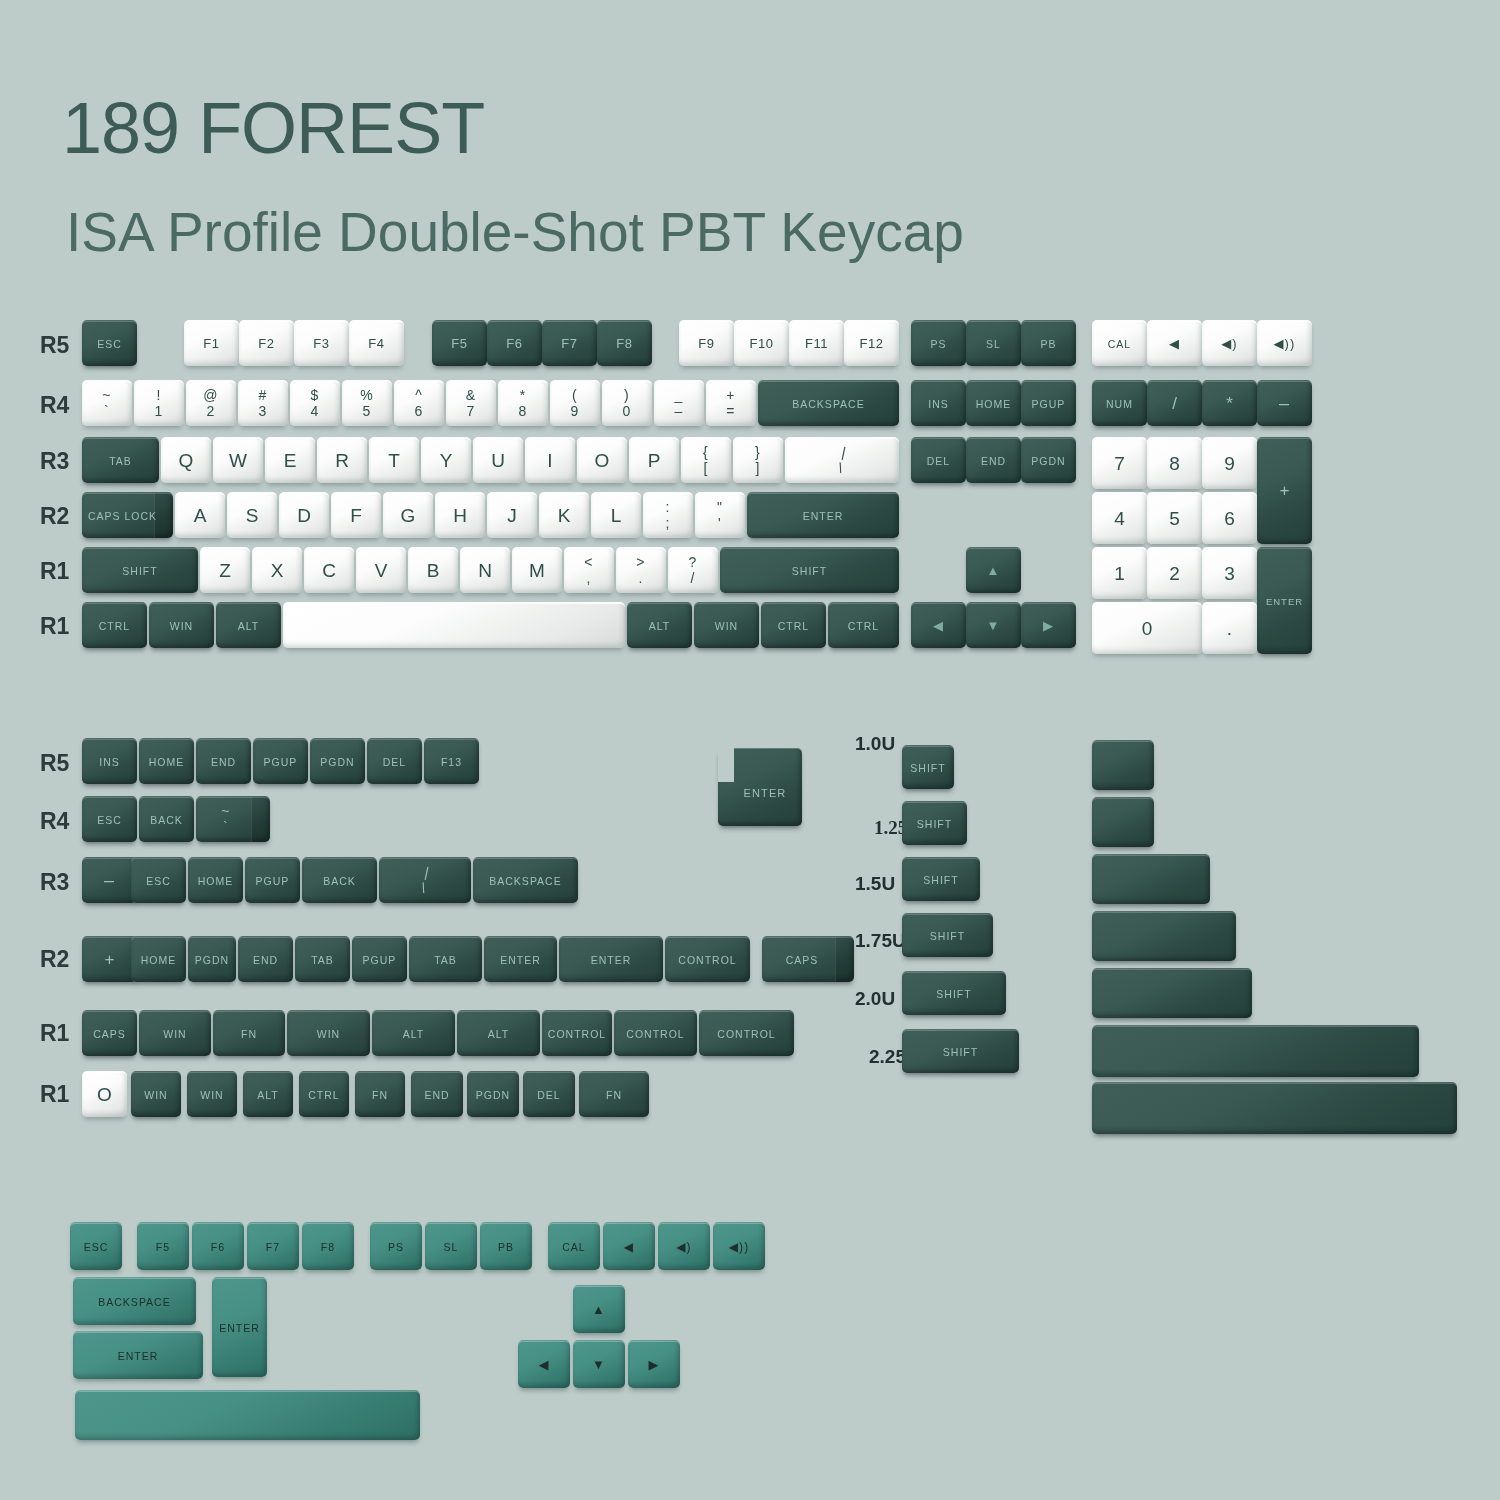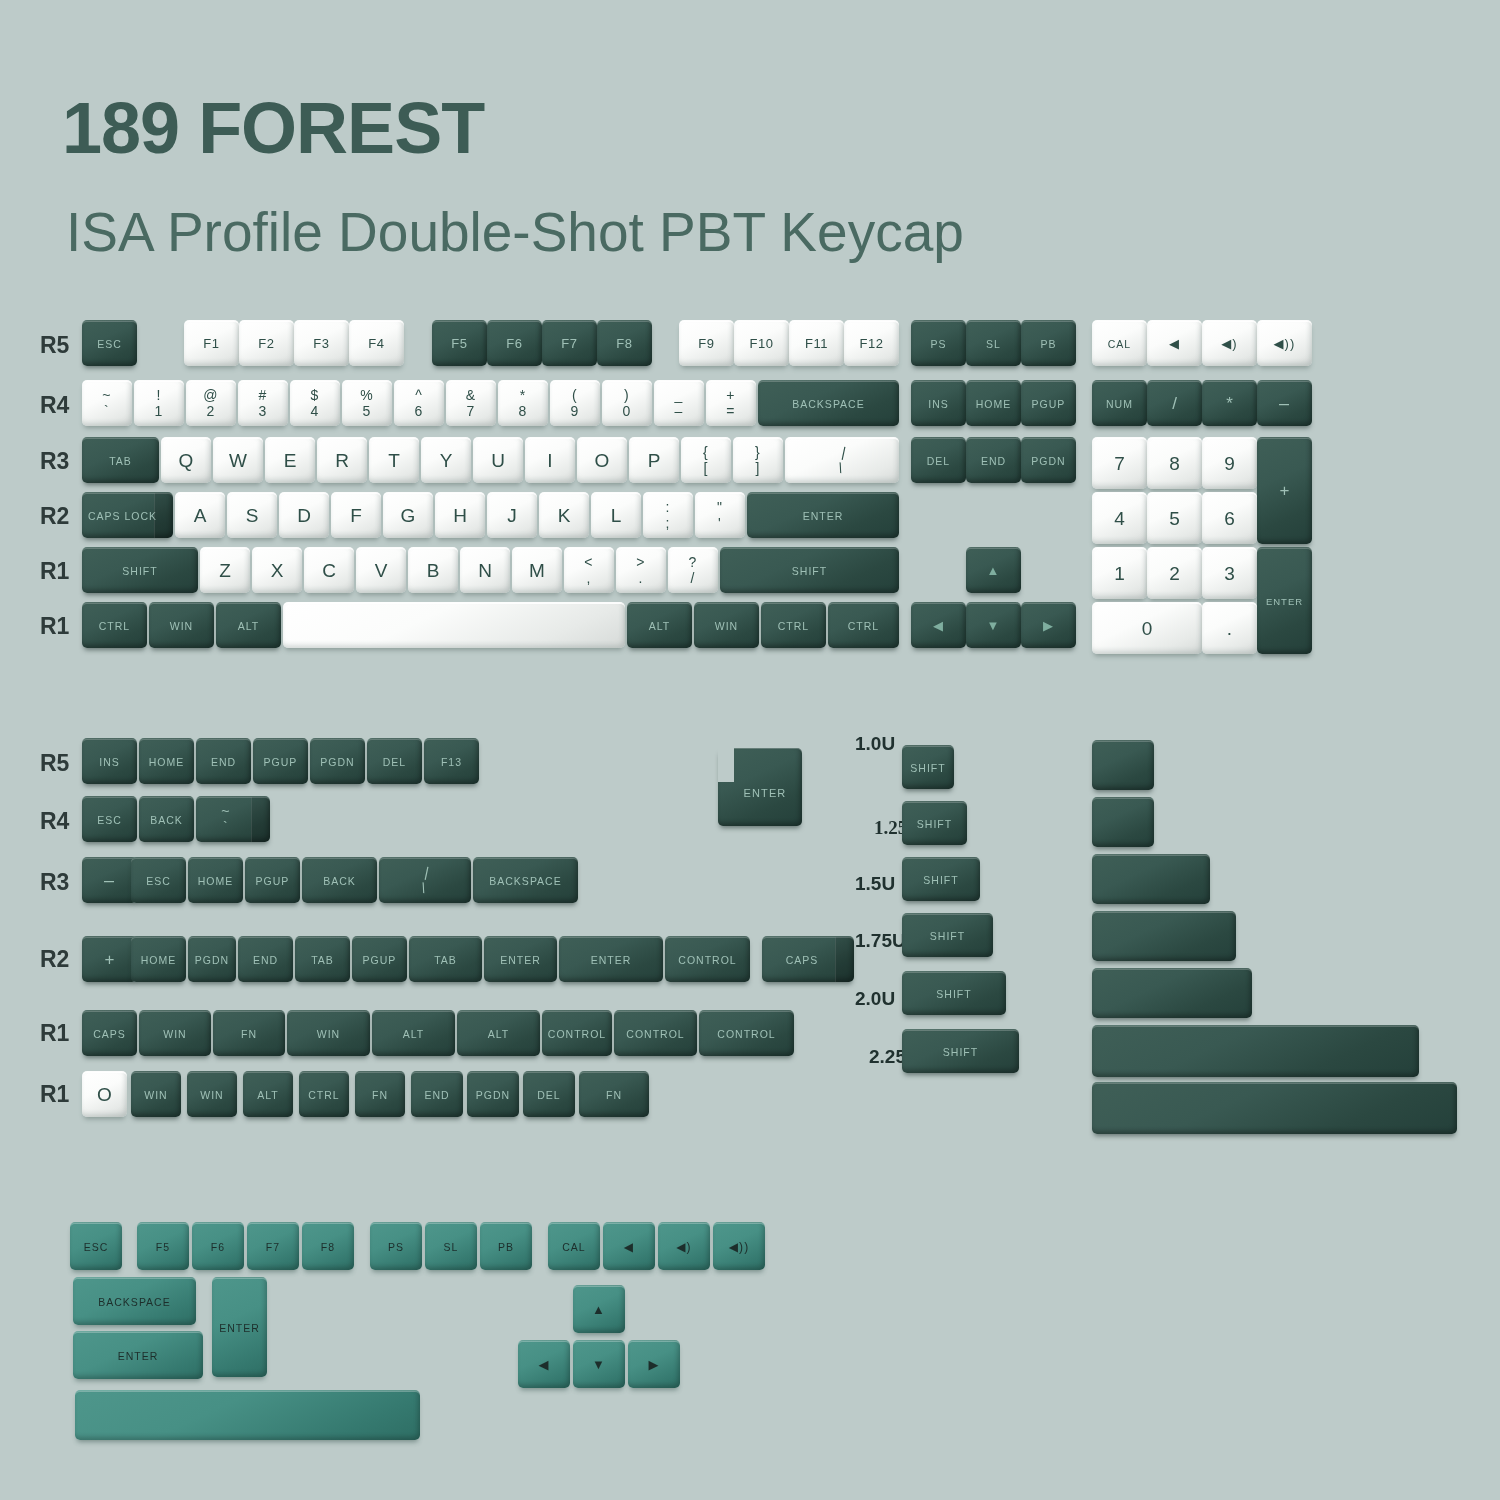--- a/index.html
+++ b/index.html
@@ -8,21 +8,21 @@
     width:1500px; height:1500px;
     background:#bdcbc9;
     font-family:"Liberation Sans", sans-serif;
     overflow:hidden;
     position:relative;
   }
 
   
   #title {
     position:absolute; left:62px; top:92px;
-    font-size:72px; font-weight:bold; letter-spacing:-1px;
+    font-size:72px; font-weight:normal; letter-spacing:-1px;
     color:#3d5c55; line-height:1;
   }
   #subtitle {
     position:absolute; left:66px; top:205px;
     font-size:55px; font-weight:normal; letter-spacing:0px;
     color:#4a6a62; line-height:1;
   }
 
   
   .rowlabel {

